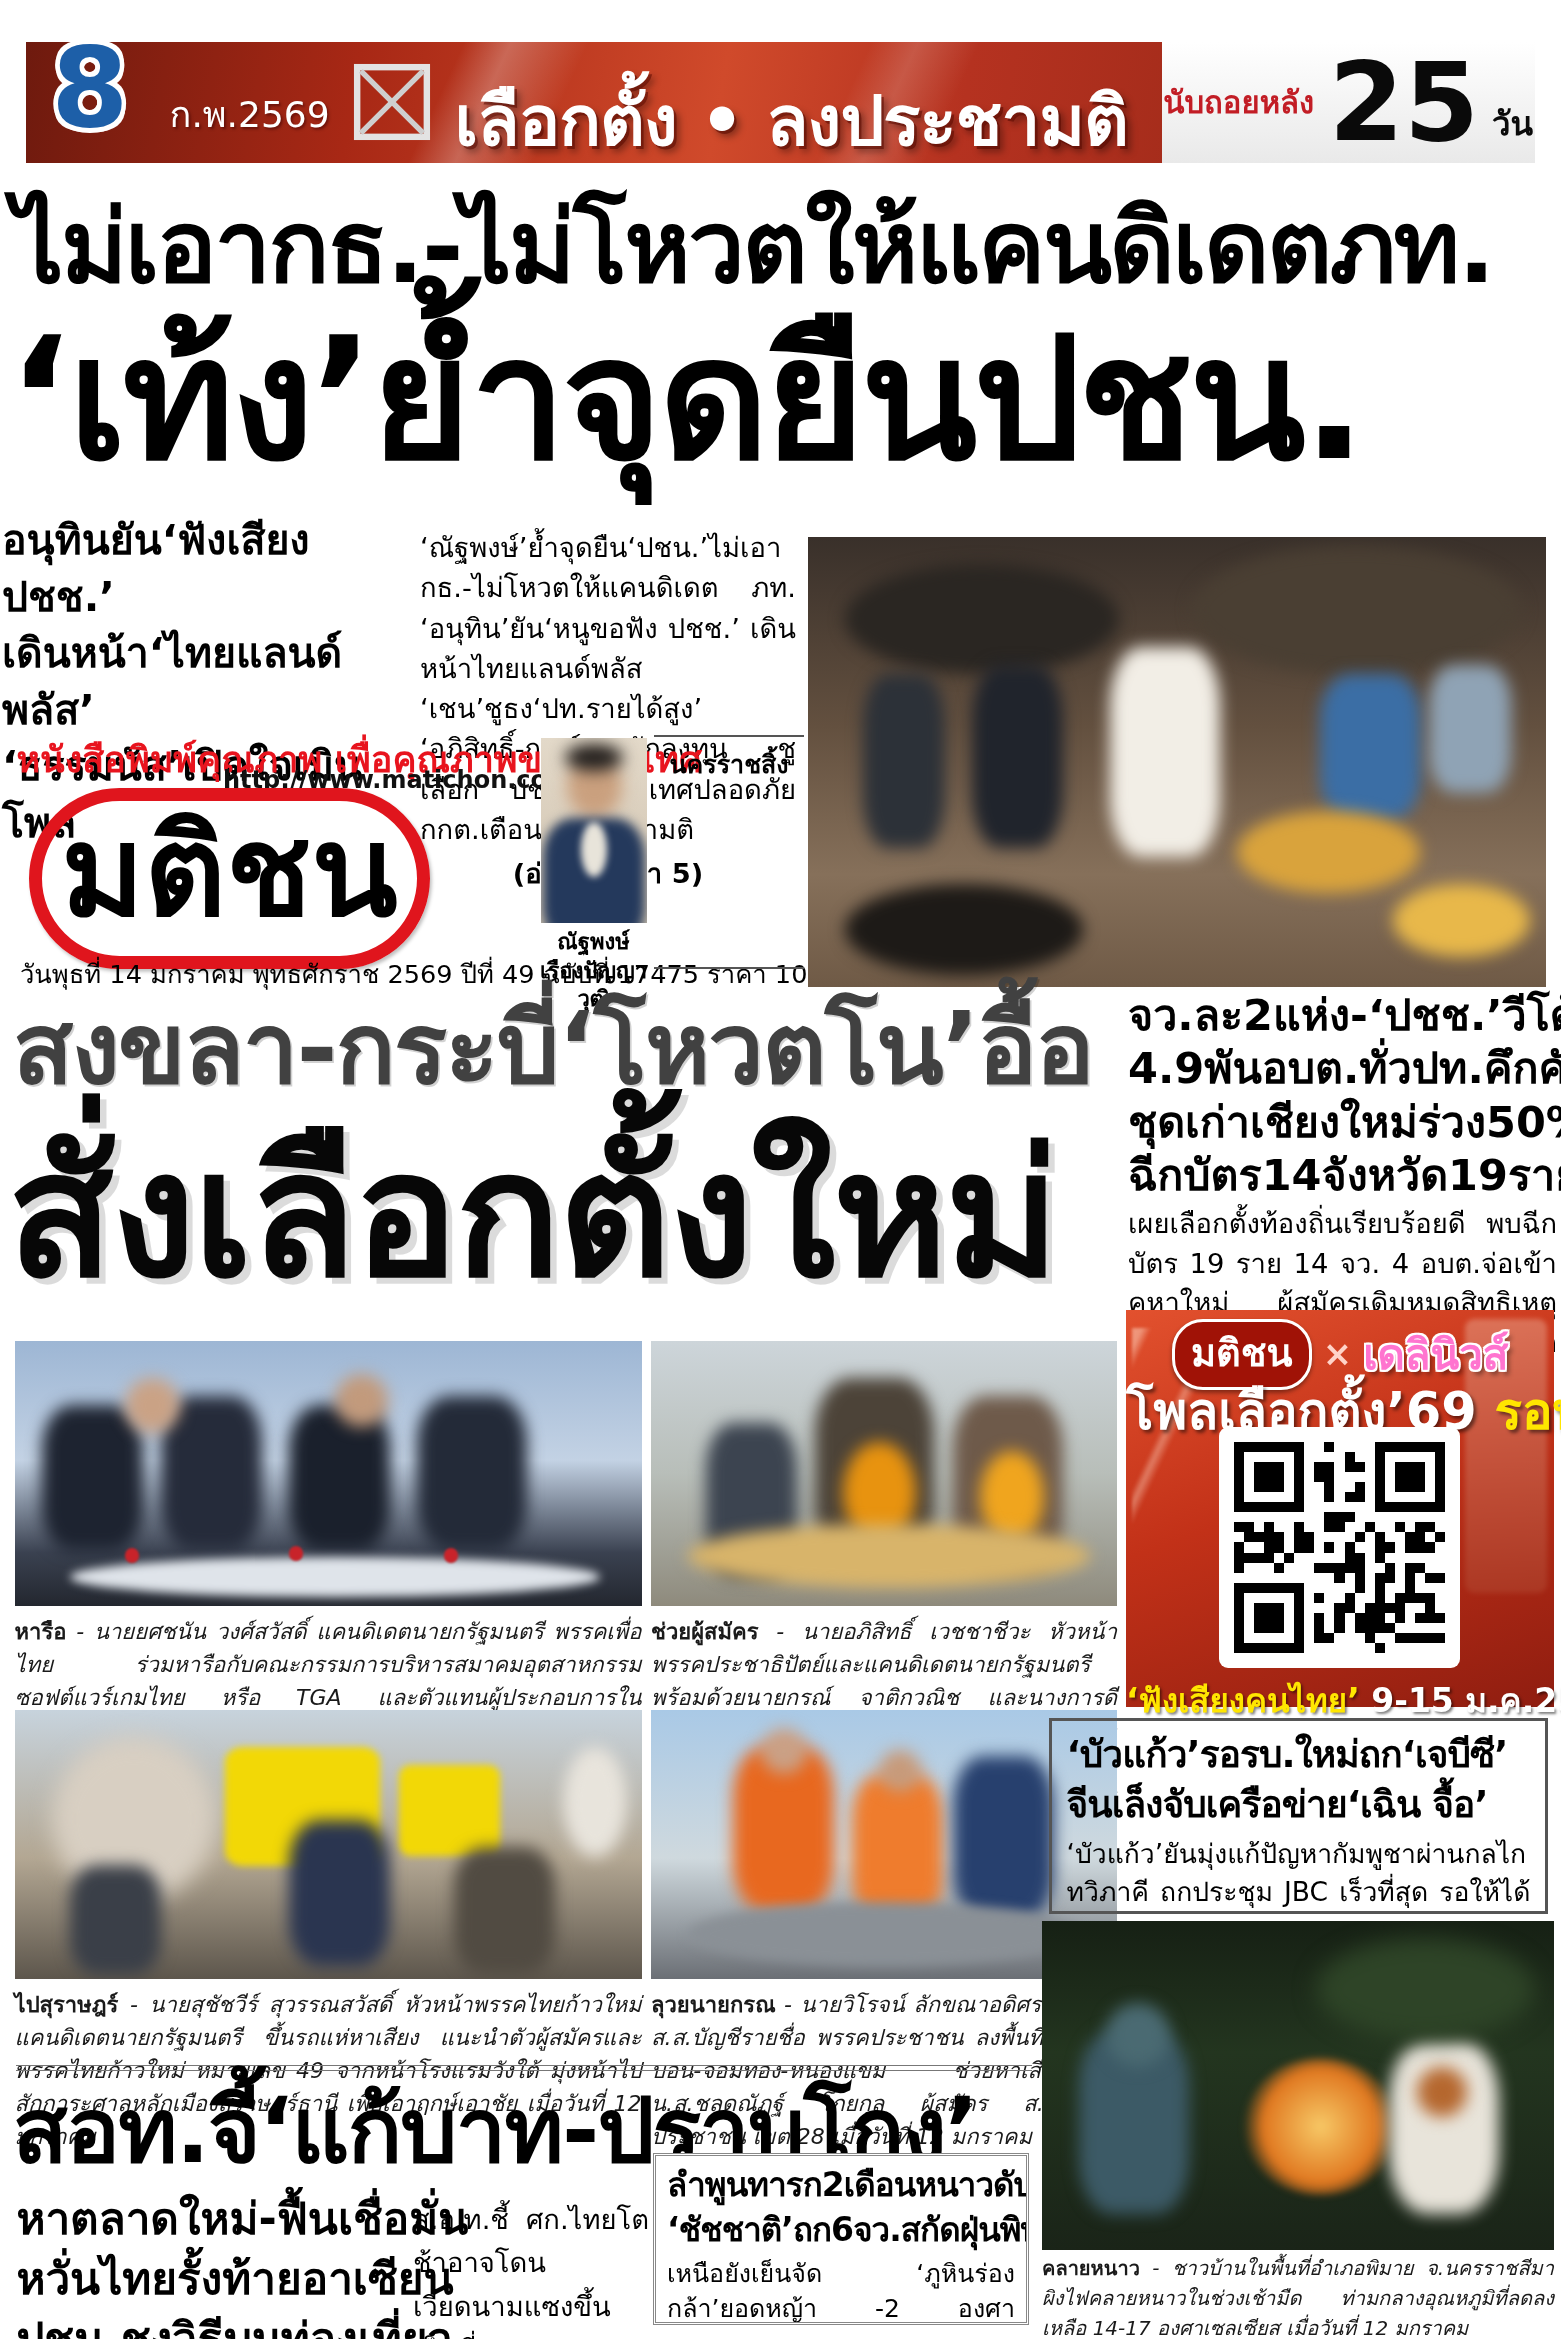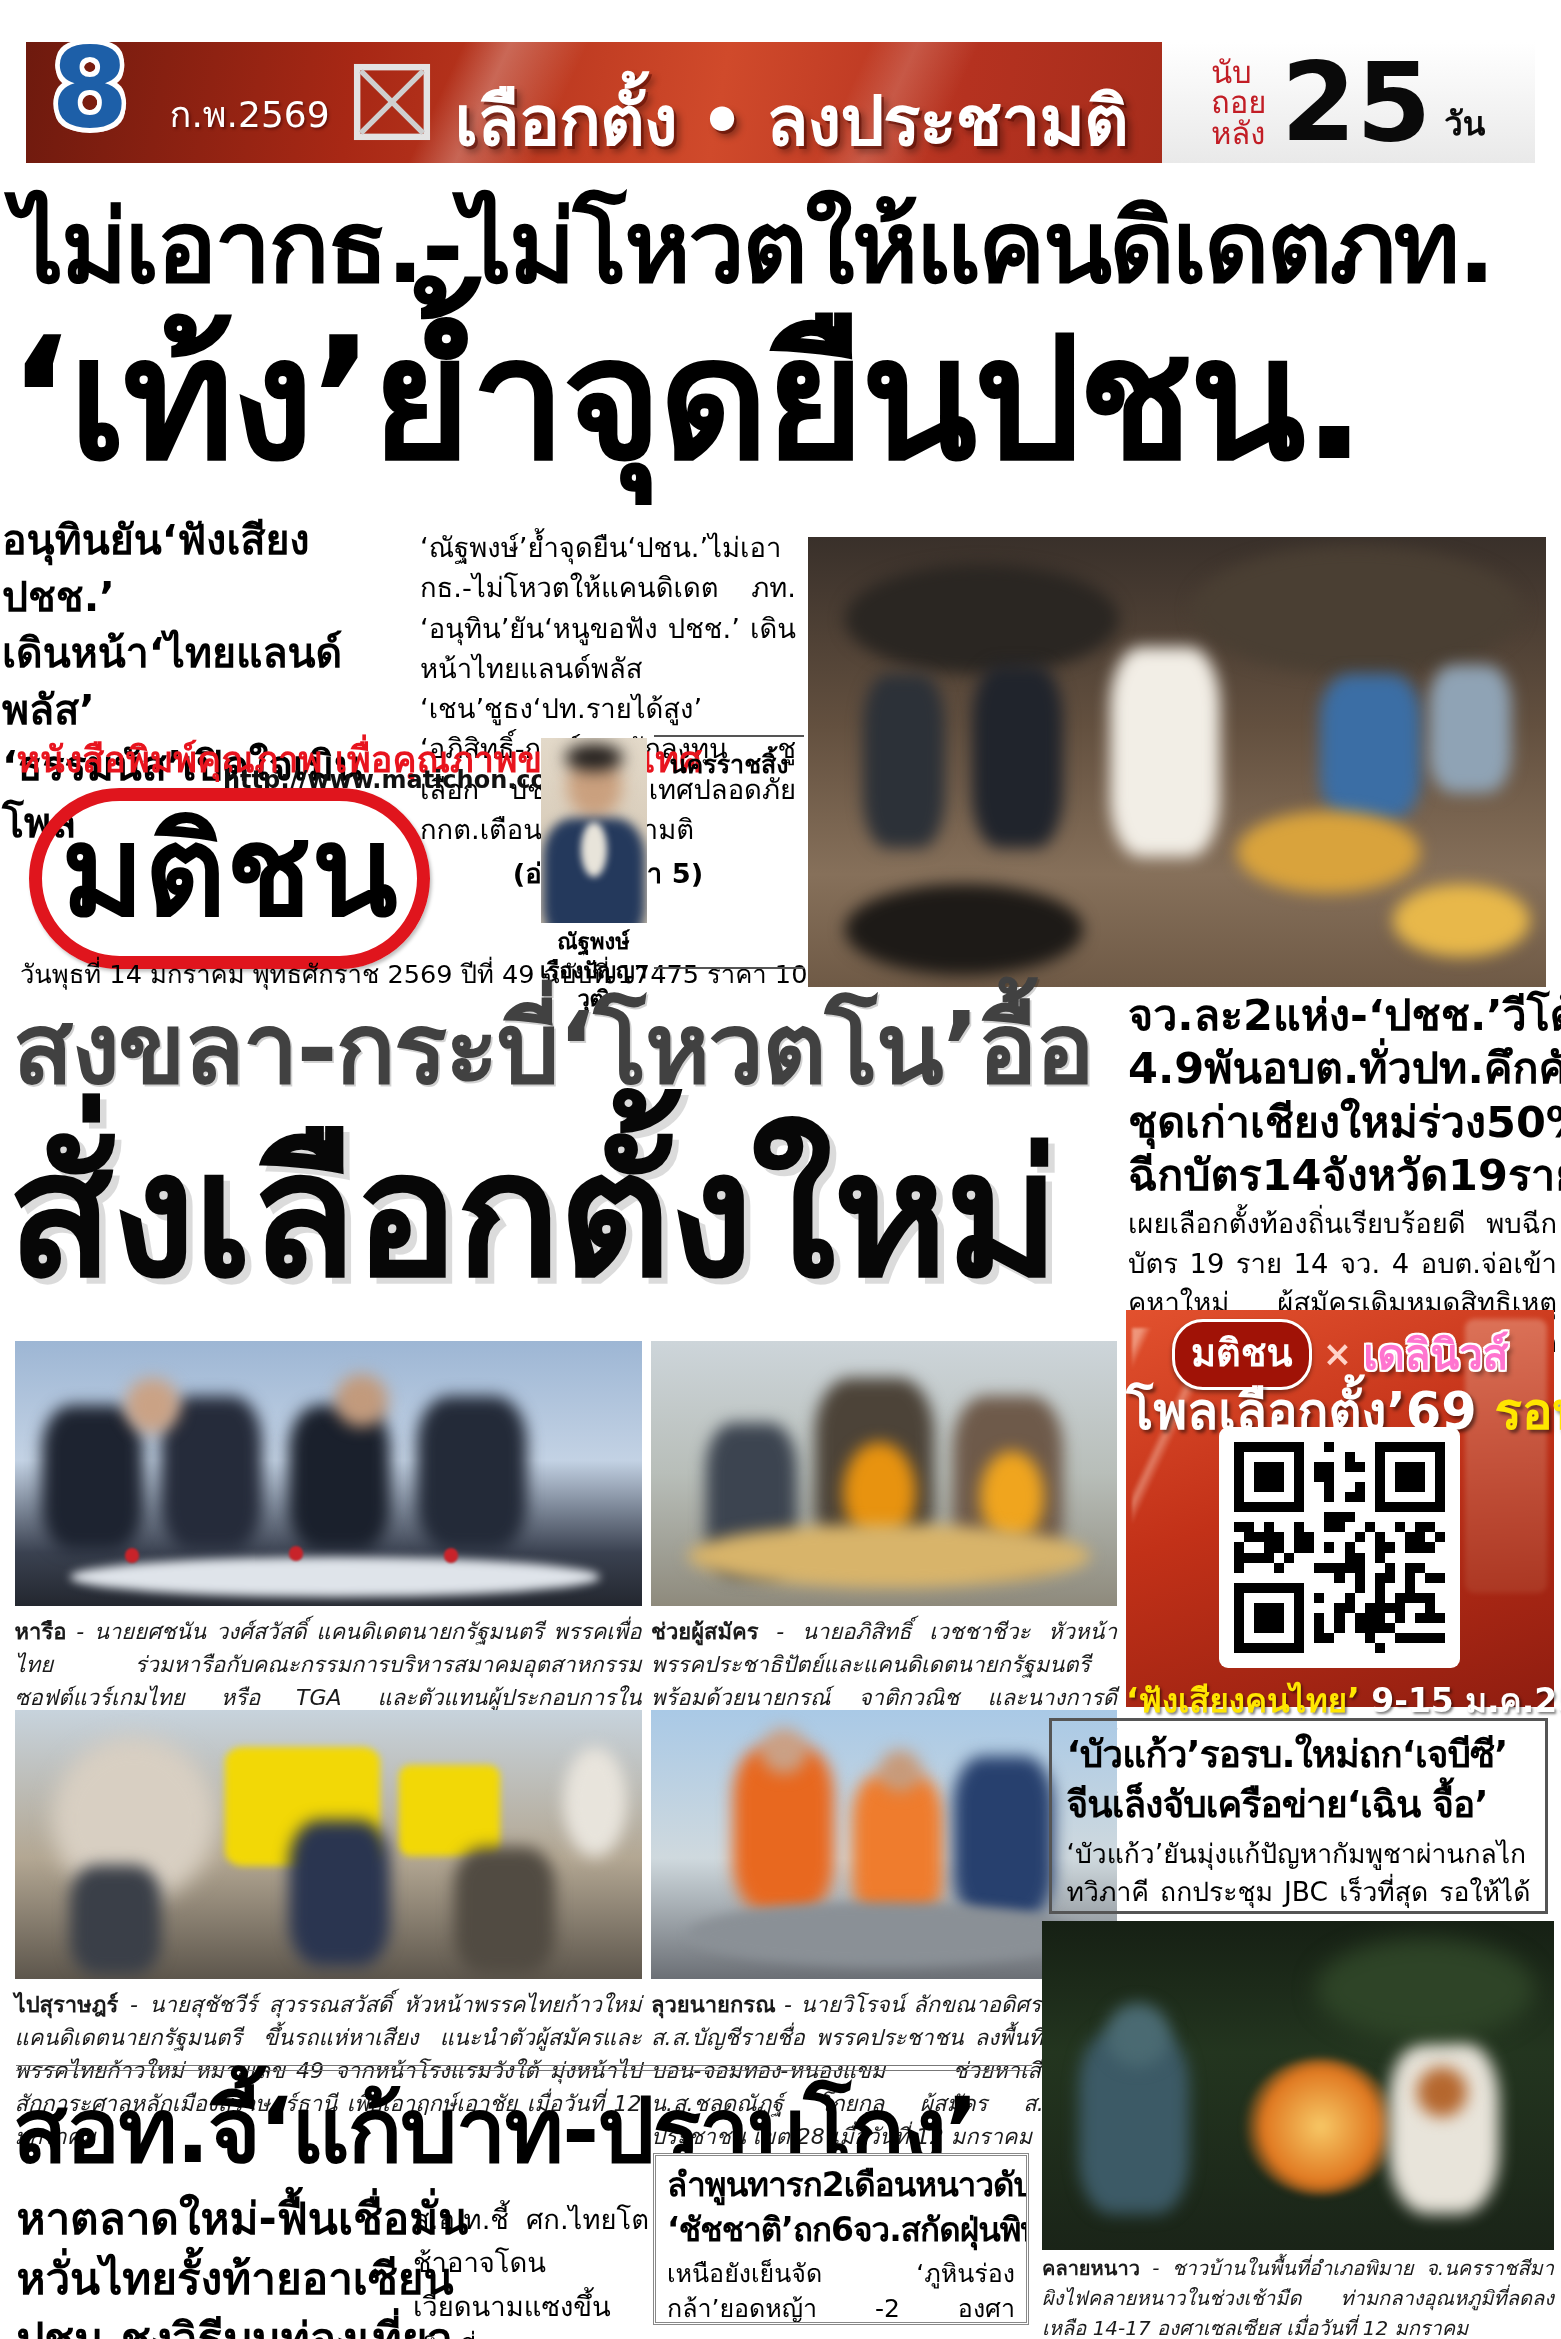--- a/index.html
+++ b/index.html
@@ -17,21 +17,21 @@
   .banner:before{content:"";position:absolute;inset:0;
           background:linear-gradient(115deg,transparent 28%,rgba(255,255,255,.25) 31%,transparent 36%,transparent 54%,rgba(255,255,255,.16) 57%,transparent 61%);}
   .b-day{position:absolute;left:25.6px;top:-14.6px;font-size:111px;font-weight:800;color:#1d5fa8;line-height:1.1;
          text-shadow:4.6px 0 #fff,-4.6px 0 #fff,0 4.6px #fff,0 -4.6px #fff,3.7px 3.7px #fff,-3.7px -3.7px #fff,3.7px -3.7px #fff,-3.7px 3.7px #fff;}
   .b-month{position:absolute;left:144px;top:44px;font-size:36px;font-weight:400;color:#fff;text-shadow:1.8px 1.8px 2.7px rgba(60,0,0,.55);}
   .b-ballot{position:absolute;left:322px;top:16.4px;}
   .b-title{position:absolute;left:429px;top:24px;font-size:69px;font-weight:700;color:#fff;letter-spacing:-0.9px;
            text-shadow:2.7px 2.7px 0 rgba(90,10,0,.55),5.5px 5.5px 7.3px rgba(0,0,0,.35);}
   .cdown{position:absolute;right:0;top:0;width:373px;height:121px;background:linear-gradient(180deg,#ffffff,#e9e9e9);
          display:flex;align-items:center;justify-content:center;}
-  .cd-label{display:flex;flex-direction:column;color:#c21d25;font-weight:400;font-size:31px;line-height:.98;text-align:left;margin-right:14.6px;}
+  .cd-label{display:flex;flex-direction:row;color:#c21d25;font-weight:700;font-size:31px;line-height:.98;text-align:left;margin-right:14.6px;}
   .cd-num{font-size:108px;font-weight:800;color:#0a0a0a;line-height:1;margin-right:12.8px;}
   .cd-unit{font-size:33px;font-weight:800;color:#0a0a0a;align-self:flex-end;margin-bottom:12.8px;}
 
   
   .kicker1{left:12.8px;top:184px;font-size:101px;font-weight:800;letter-spacing:-2.7px;line-height:1.25;}
   .headline1{left:7.3px;top:289px;font-size:170px;font-weight:700;letter-spacing:-3.7px;line-height:1.3;}
   .subheads1{left:2px;top:512px;width:409px;font-size:41px;font-weight:800;line-height:1.38;}
   .sum1{left:420px;top:528px;width:376px;font-size:27.4px;line-height:1.47;}
   .contin{font-weight:800;}
   .sum-cont{display:block;text-align:center;font-weight:800;margin-top:3.7px;}

